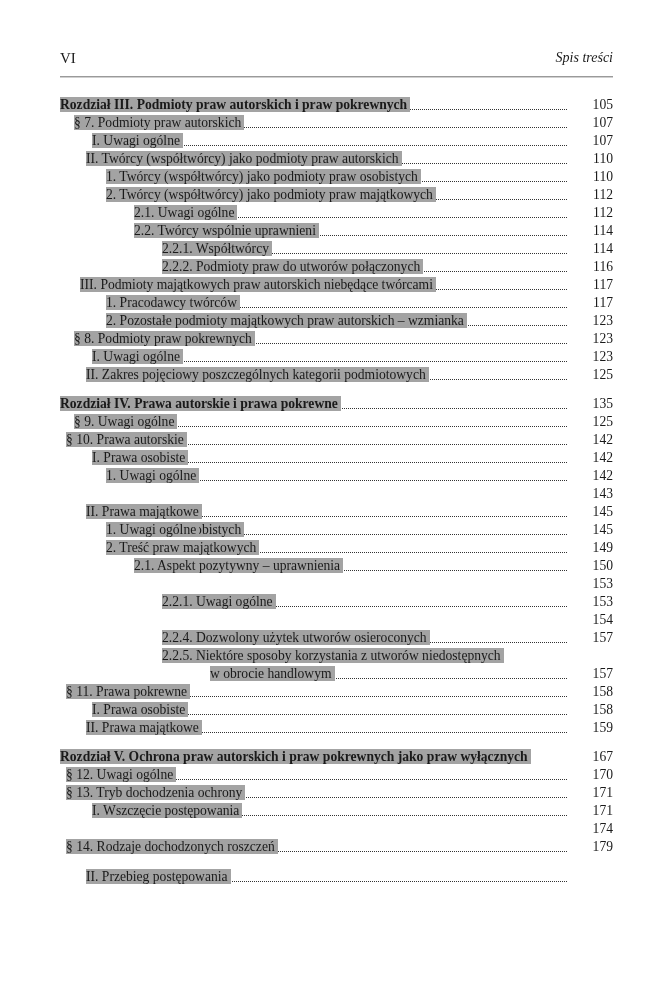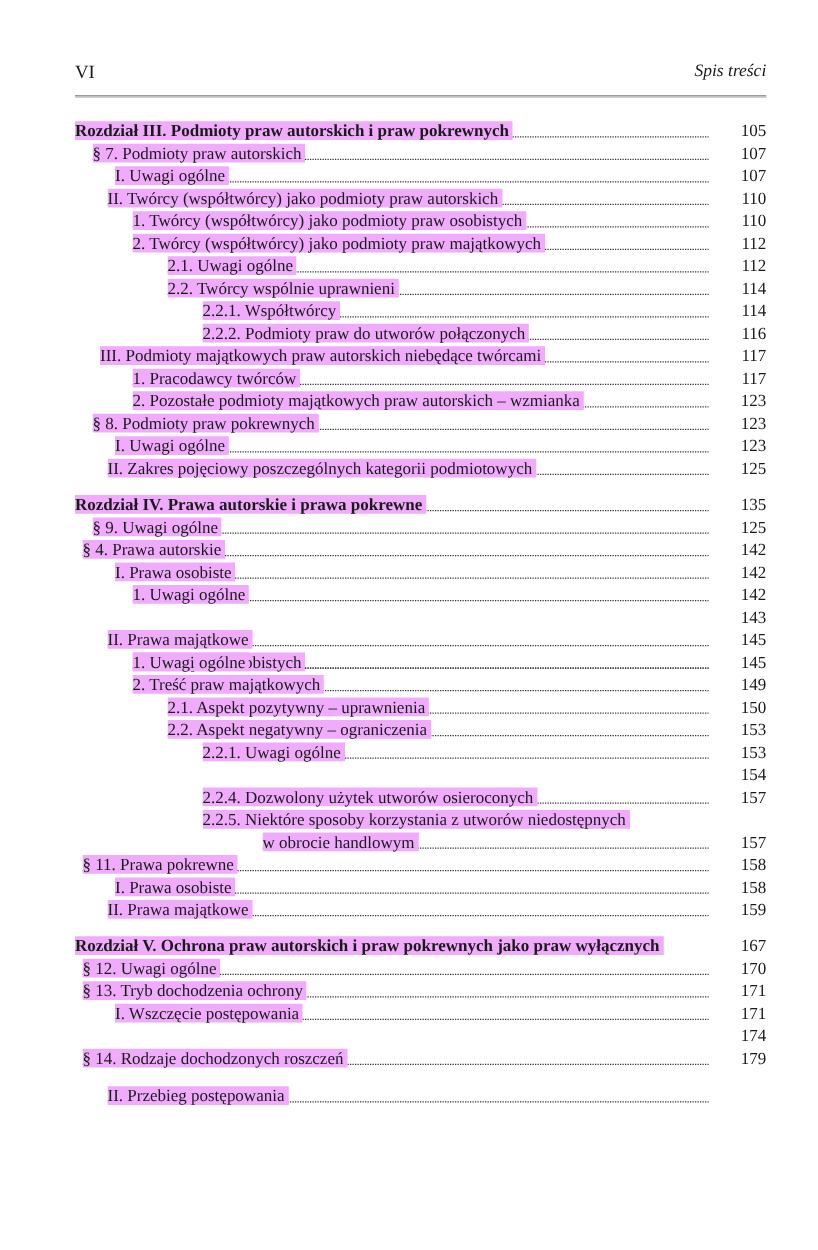--- a/index.html
+++ b/index.html
@@ -7,21 +7,21 @@
          font-family: "Liberation Serif", "DejaVu Serif", serif; color: #1a1a1a; }
   .header { position: absolute; left: 60px; top: 50px; width: 553px; height: 22px; }
   .header .pno { position: absolute; left: 0; top: 0; font-size: 15px; }
   .header .rtitle { position: absolute; right: 0; top: 0; font-size: 14px; font-style: italic; }
   .rule { position: absolute; left: 60px; top: 76px; width: 553px; height: 1px; background: #9a9a9a; border-bottom: 1px solid #d0d0d0; }
   .toc { position: absolute; left: 60px; top: 96px; width: 553px; }
   .section { margin-bottom: 11px; }
   .row { position: relative; height: 18px; line-height: 18px; font-size: 13.6px; white-space: nowrap; }
   .row.bold { font-weight: bold; }
   .row .label { position: absolute; left: 0; top: 0; right: 46px; overflow: hidden; }
-  .row .label .t { background: #f0abfc; padding-right: 3px; position: relative; z-index: 1; text-align: right; }
+  .row .label .t { background: #a3a3a3; padding-right: 3px; position: relative; z-index: 1; text-align: right; }
   .row .label .dots { position: absolute; left: 0; right: 0; bottom: 4px; border-bottom: 1.3px dotted #333; z-index: 0; }
   .row .page { position: absolute; right: 0; top: 0; width: 40px; text-align: right; font-weight: normal; }
 </style>
 </head>
 <body>
 
 <div class="header">
   <span class="pno">VI</span>
   <span class="rtitle">Spis treści</span>
 </div>
@@ -97,21 +97,21 @@
     <div class="section">
       <div class="row bold">
         <div class="label" style="left: 0px;"><span class="dots"></span><span class="t">Rozdział IV. Prawa autorskie i prawa pokrewne</span></div>
         <span class="page">135</span>
       </div>
       <div class="row">
         <div class="label" style="left: 14px;"><span class="dots"></span><span class="t">§ 9. Uwagi ogólne</span></div>
         <span class="page">125</span>
       </div>
       <div class="row">
-        <div class="label" style="left: 6px;"><span class="dots"></span><span class="t">§ 4. Prawa autorskie</span></div>
+        <div class="label" style="left: 6px;"><span class="dots"></span><span class="t">§ 10. Prawa autorskie</span></div>
         <span class="page">142</span>
       </div>
       <div class="row">
         <div class="label" style="left: 32px;"><span class="dots"></span><span class="t">I. Prawa osobiste</span></div>
         <span class="page">142</span>
       </div>
       <div class="row">
         <div class="label" style="left: 46px;"><span class="dots"></span><span class="t">1. Uwagi ogólne</span></div>
         <span class="page">142</span>
       </div>
@@ -129,21 +129,20 @@
       </div>
       <div class="row">
         <div class="label" style="left: 46px;"><span class="dots"></span><span class="t">2. Treść praw majątkowych</span></div>
         <span class="page">149</span>
       </div>
       <div class="row">
         <div class="label" style="left: 74px;"><span class="dots"></span><span class="t">2.1. Aspekt pozytywny – uprawnienia</span></div>
         <span class="page">150</span>
       </div>
       <div class="row">
-        <div class="label" style="left: 74px;"><span class="dots"></span><span class="t">2.2. Aspekt negatywny – ograniczenia</span></div>
         <span class="page">153</span>
       </div>
       <div class="row">
         <div class="label" style="left: 102px;"><span class="dots"></span><span class="t">2.2.1. Uwagi ogólne</span></div>
         <span class="page">153</span>
       </div>
       <div class="row">
         <div class="label" style="left: 102px;"><span class="dots"></span></div>
         <span class="page">154</span>
       </div>

